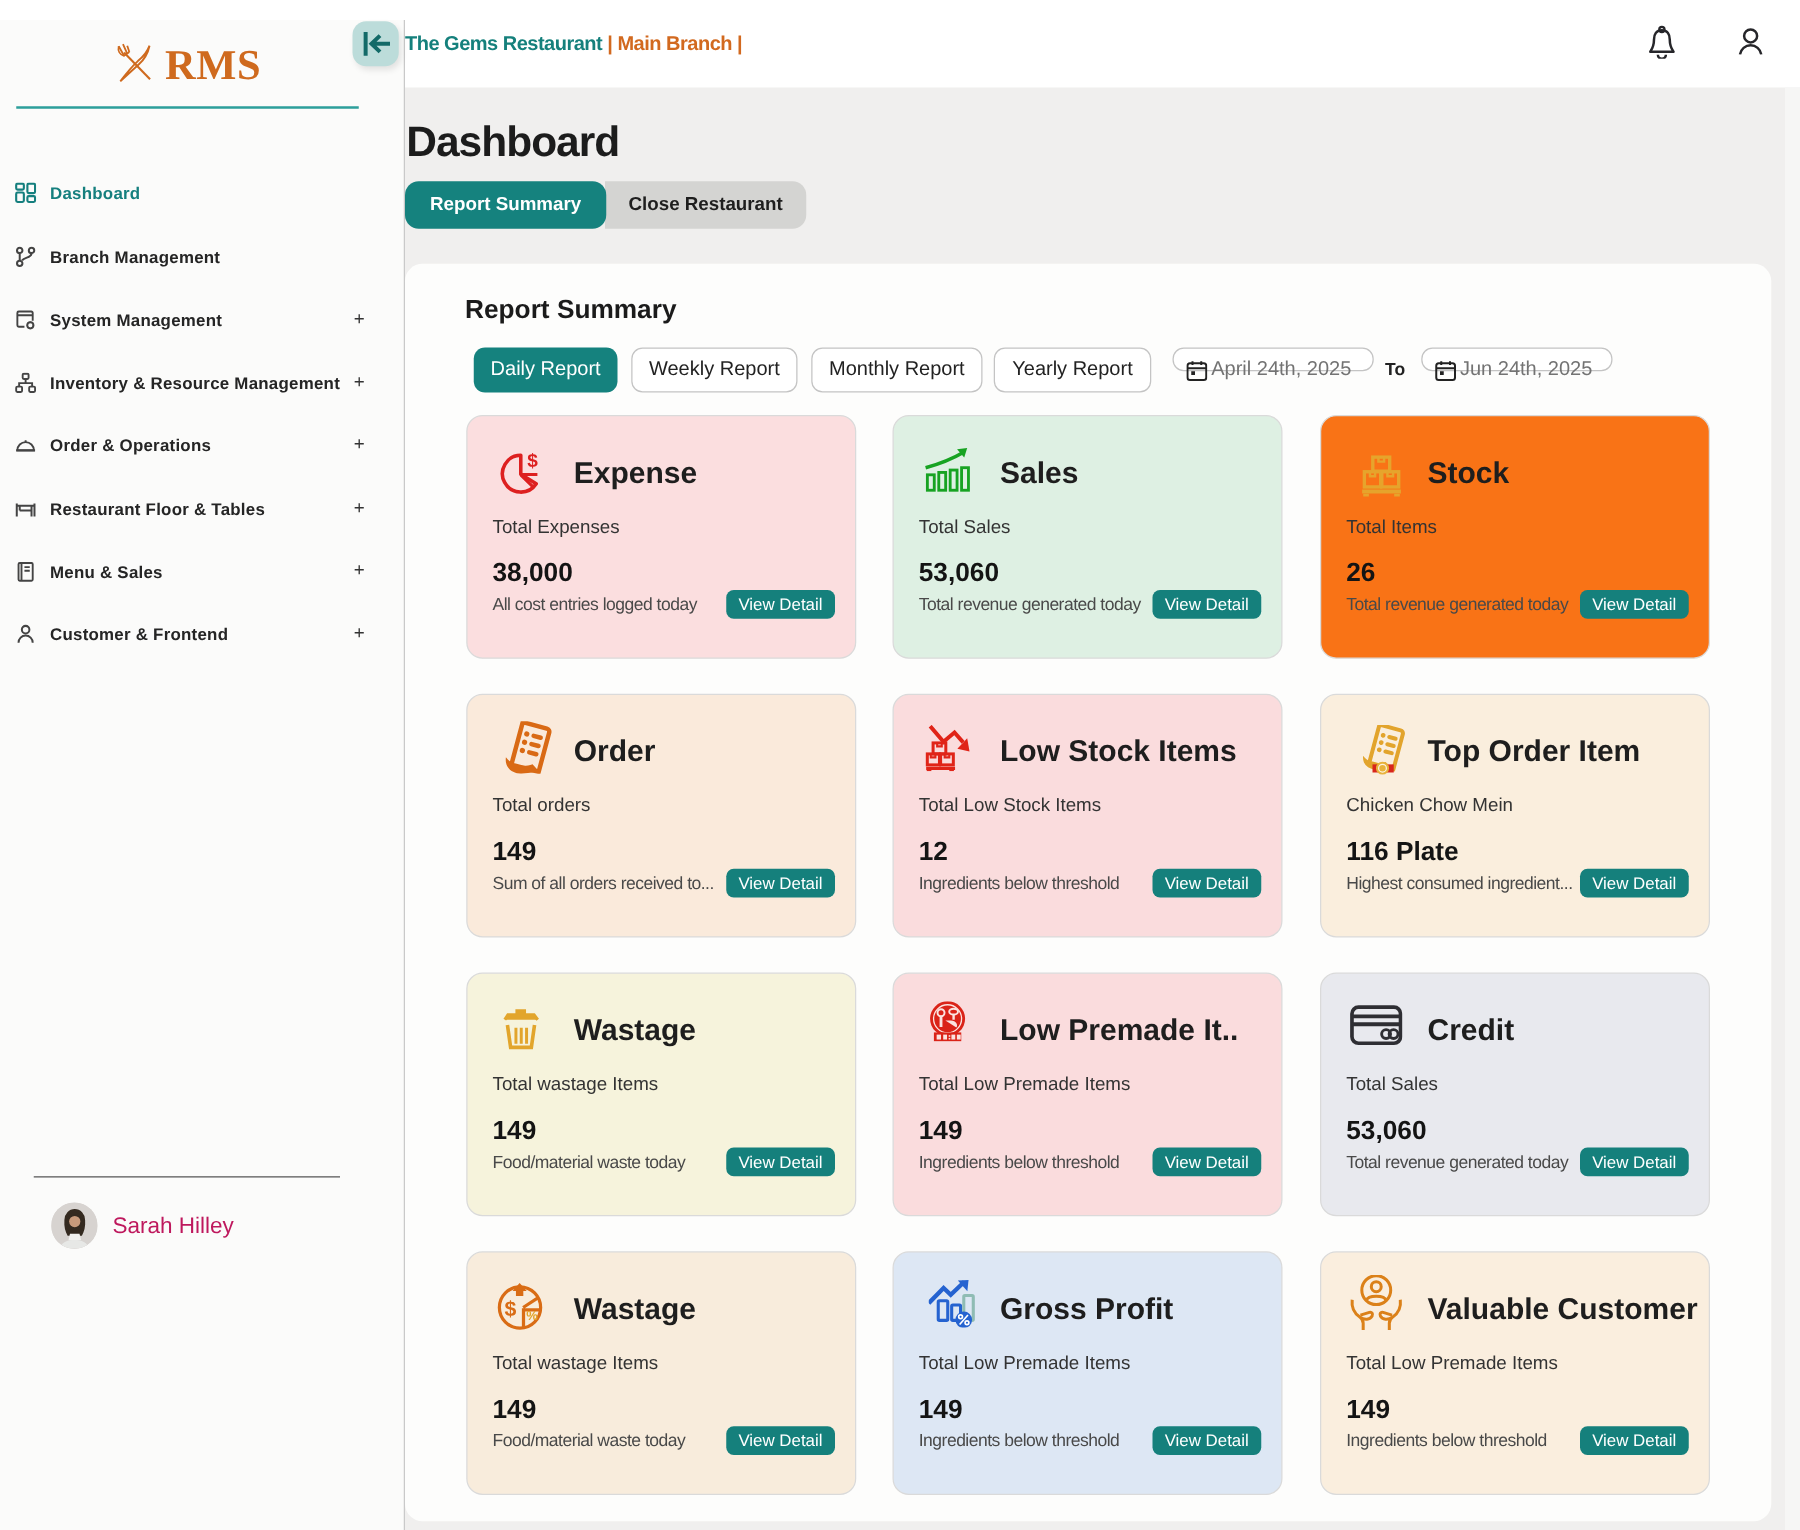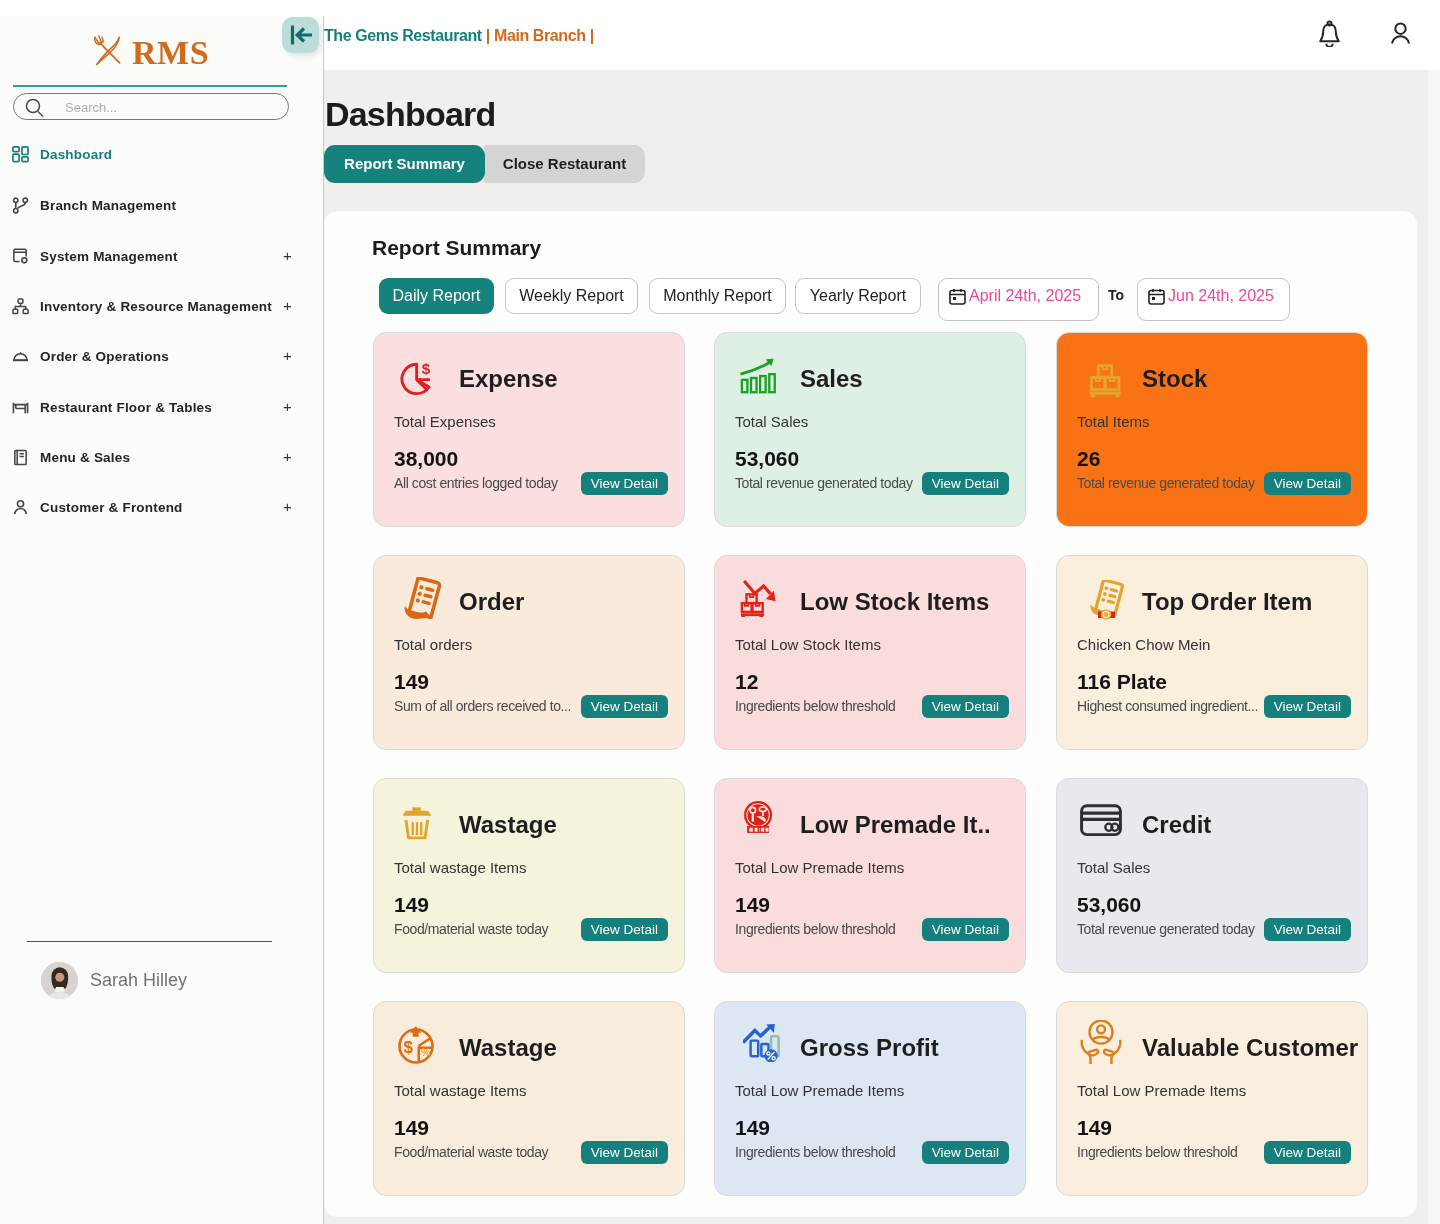--- a/index.html
+++ b/index.html
@@ -17,40 +17,40 @@
 #searchbox svg { position:absolute; left:10px; top:4px; }
 #searchbox span { position:absolute; left:51px; top:6px; font-size:13px; color:#adadad; }
 .nav { left:0; top:113px; width:300px; }
 .navitem { position:absolute; left:0; width:300px; height:50px; }
 .navitem .nicon { position:absolute; left:12px; top:17px; width:17px; height:17px; }
 .navitem .nlabel { position:absolute; left:40px; top:18px; font-size:13.5px; font-weight:bold; color:#252525; letter-spacing:0.2px; }
 .navitem .plus { position:absolute; left:283px; top:16px; font-size:15px; color:#333; font-weight:400; }
 .navitem.active .nlabel { color:#157f7e; }
 #divider { left:27px; top:925px; width:245px; height:1px; background:#555; }
 #avatar { left:41px; top:946px; width:37px; height:37px; border-radius:50%; background:#d8d4d2; overflow:hidden; }
-#uname { left:90px; top:954px; font-size:18px; color:#737373;text-align:center; }
+#uname { left:90px; top:954px; font-size:18px; color:#be185d;text-align:center; }
 
 #collapsebtn { left:282px; top:17px; width:37px; height:36px; background:#bcdcda; border-radius:11px; box-shadow:2px 3px 5px rgba(0,0,0,0.10); }
 #crumb { left:324px; top:27px; font-size:16px; font-weight:bold; color:#15807c; letter-spacing:-0.4px; }
 #crumb .or { color:#d2691f; }
 #bell { left:1318px; top:20px; }
 #usr  { left:1389px; top:21px; }
 
 #h1 { left:325px; top:95px; font-size:34px; font-weight:bold; color:#1c1c1c; letter-spacing:-0.8px; }
 #tabs { left:324px; top:145px; height:38px; }
 #tab1 { position:absolute; left:0; top:0; width:161px; height:38px; background:#15827e; color:#fff; border-radius:11px; font-size:15px; font-weight:bold; line-height:38px; text-align:center; z-index:2; white-space:nowrap; }
 #tab2 { position:absolute; left:160px; top:0; width:161px; height:38px; background:#d4d4d2; color:#1e1e1e; border-radius:0 11px 11px 0; font-size:15px; font-weight:bold; line-height:38px; text-align:center; z-index:1; white-space:nowrap; }
 #panel { left:324px; top:211px; width:1093px; height:1006px; background:#fdfdfc; border-radius:14px; }
 #ptitle { left:48px; top:25px; font-size:21px; font-weight:bold; color:#1b1b1b; position:absolute; }
 .fbtn { position:absolute; top:67px; height:36px; border-radius:9px; font-size:16px; line-height:34px; text-align:center; color:#222; background:#fff; border:1px solid #c4c4c4; white-space:nowrap; }
 #fb1 { left:55px; width:115px; background:#15827e; color:#fff; border:none; line-height:36px; }
 #fb2 { left:181px; width:133px; }
 #fb3 { left:325px; width:137px; }
 #fb4 { left:471px; width:126px; }
-.dbox { position:absolute; top:67px; height:43px; border-radius:9px; background:#fff; border:1px solid #c4c4c4; font-size:16px; color:#ec4899; line-height:34px; white-space:nowrap; }
+.dbox { position:absolute; top:67px; height:19px; border-radius:9px; background:#fff; border:1px solid #c4c4c4; font-size:16px; color:#737373; line-height:34px; white-space:nowrap; }
 #db1 { left:614px; width:161px; }
 #db2 { left:813px; width:153px; }
 .dbox svg { position:absolute; left:10px; top:9px; }
 .dbox span { margin-left:30px; }
 #toLbl { position:absolute; left:784px; top:76px; font-size:14px; font-weight:bold; color:#222; }
 
 #grid { position:absolute; left:49px; top:121px; width:996px; }
 .card { position:absolute; width:312px; height:195px; border-radius:13px; border:1px solid #dadada; }
 .card .cicon { position:absolute; left:24px; top:25px; width:40px; height:40px; }
 .card .ctitle { position:absolute; left:85px; top:32px; font-size:24px; font-weight:bold; color:#1e1e1e; white-space:nowrap; }
@@ -67,27 +67,20 @@
   <div class="abs" id="logo">
     <svg width="34" height="34" viewBox="0 0 40 40" fill="none" stroke="#cf6a1e">
       <path d="M8.5 9.5 L33 34.5" stroke-width="2"></path>
       <path d="M3.5 3.5 L8.5 12.5 M7.5 1.5 L11.5 10.5 M11.5 3 L13.5 9" stroke-width="1.7"></path>
       <path d="M3.5 3.5 C2.5 8 4.5 11.5 8.5 12.5 L13.5 9" stroke-width="1.7"></path>
       <path d="M32.5 3 C31 10 27.5 16 22.5 20.5 L5 36.5 C11 28.5 16 22.5 21.5 17.5 C26.5 13.5 30.5 8.5 32.5 3 Z" stroke-width="1.8"></path>
     </svg>
   </div>
   <div class="abs" id="logotxt">RMS</div>
   <div class="abs" id="tealline"></div>
-  <div class="abs" id="searchbox">
-    <svg width="30" height="19" viewBox="0 0 30 19" fill="none" stroke="#4a4a4a" stroke-width="1.5">
-      <circle cx="9" cy="8" r="6.5"></circle>
-        <path d="M14 13.5 L19 18.5"></path>
-    </svg>
-    <span>Search...</span>
-  </div>
   <div class="nav abs">
     <div class="navitem active" style="top:0">
       <svg class="nicon" viewBox="0 0 18 18" fill="none" stroke="#157f7e" stroke-width="1.8">
         <rect x="1" y="1" width="6.5" height="5" rx="1.2"></rect>
           <rect x="10.5" y="1" width="6.5" height="8" rx="1.2"></rect>
         <rect x="1" y="8.5" width="6.5" height="8" rx="1.2"></rect>
           <rect x="10.5" y="11.5" width="6.5" height="5" rx="1.2"></rect>
       </svg>
       <div class="nlabel">Dashboard</div>
     </div>

